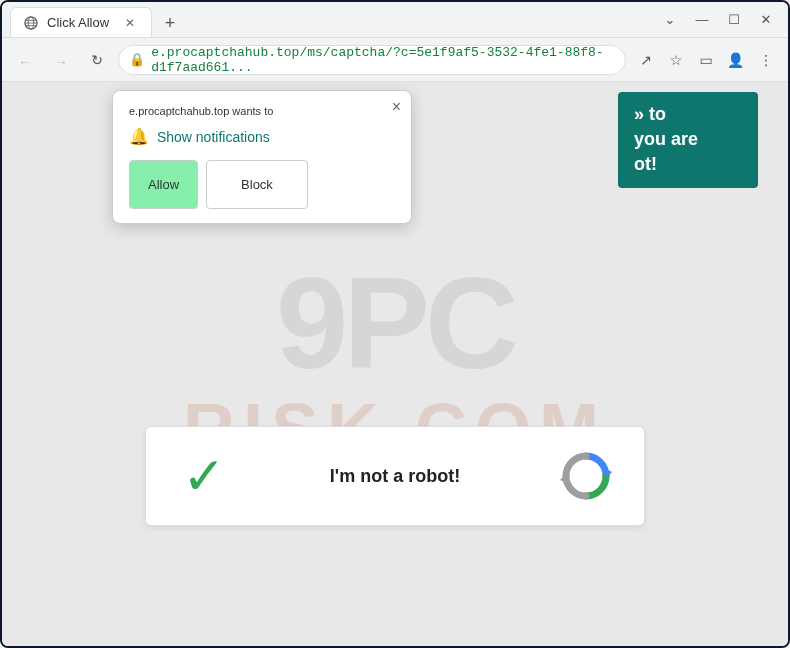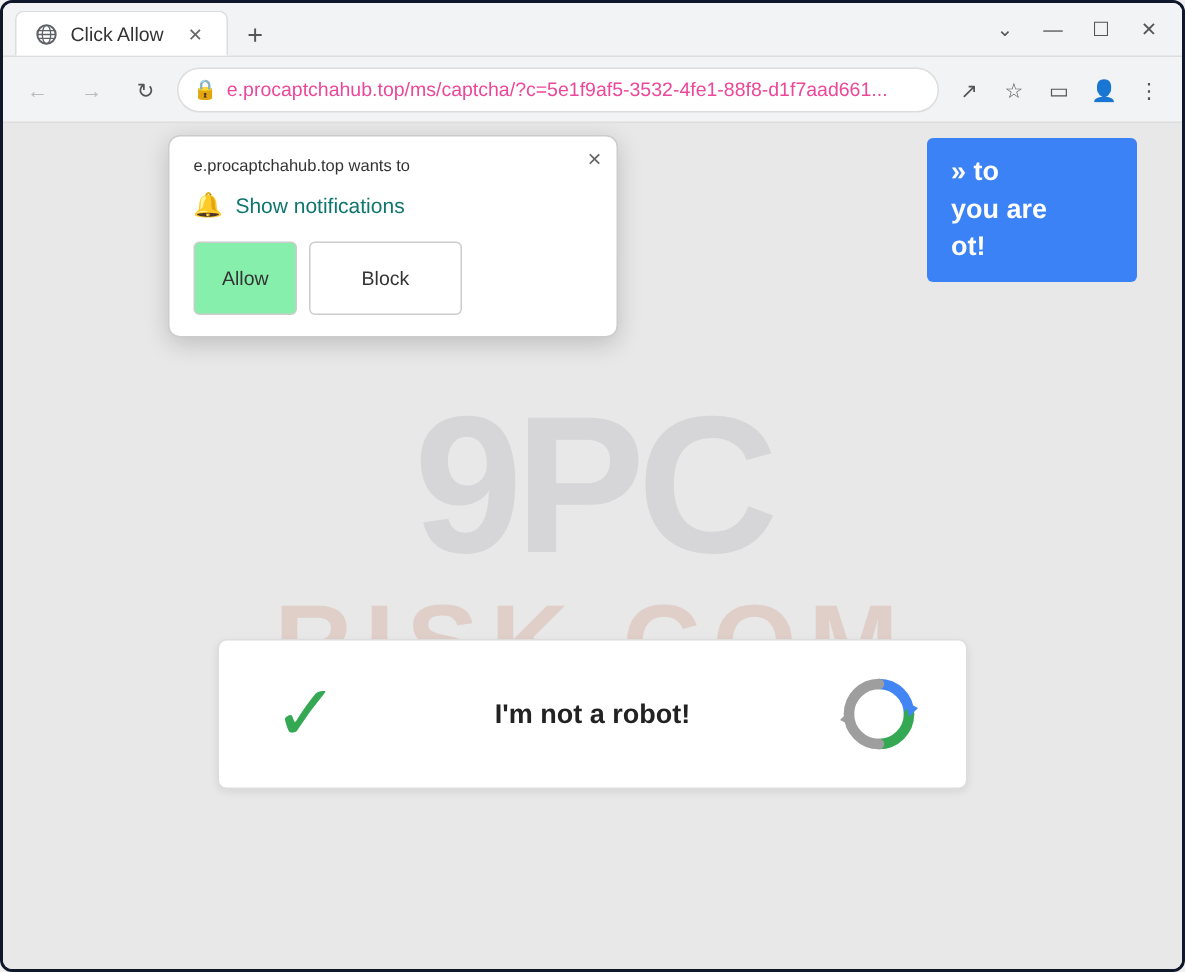--- a/index.html
+++ b/index.html
@@ -152,22 +152,23 @@
       color: #333;
     }
 
     .lock-icon {
       color: #5f6368;
       font-size: 13px;
     }
 
     .url-text {
       font-size: 13px;
-      color: #ec4899;
+      color: #15803d;
       flex: 1;
+      font-family: Liberation Mono, monospace;
     }
 
     .url-icon-btn {
       width: 28px;
       height: 28px;
       display: flex;
       align-items: center;
       justify-content: center;
       border-radius: 50%;
       color: #555;
@@ -213,21 +214,21 @@
       font-weight: bold;
       color: rgba(210,160,140,0.35);
       letter-spacing: 8px;
     }
 
     
     .promo-box {
       position: absolute;
       top: 10px;
       right: 30px;
-      background: #3b82f6;
+      background: #0f766e;
       color: #fff;
       padding: 10px 16px;
       font-size: 18px;
       font-weight: 600;
       line-height: 1.4;
       border-radius: 4px;
       width: 140px;
     }
 
     

